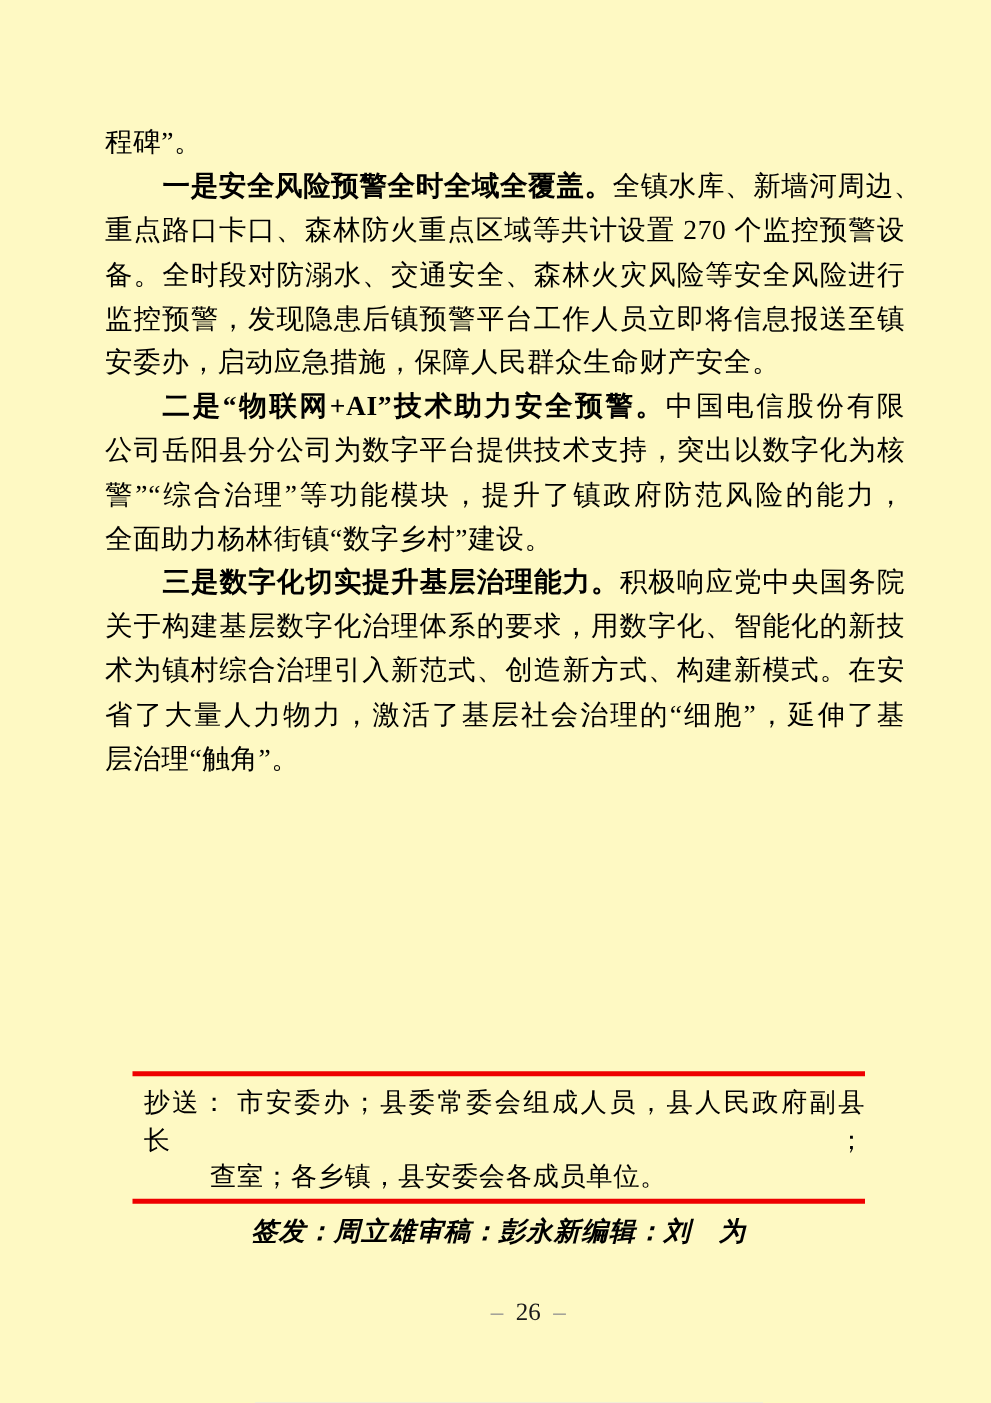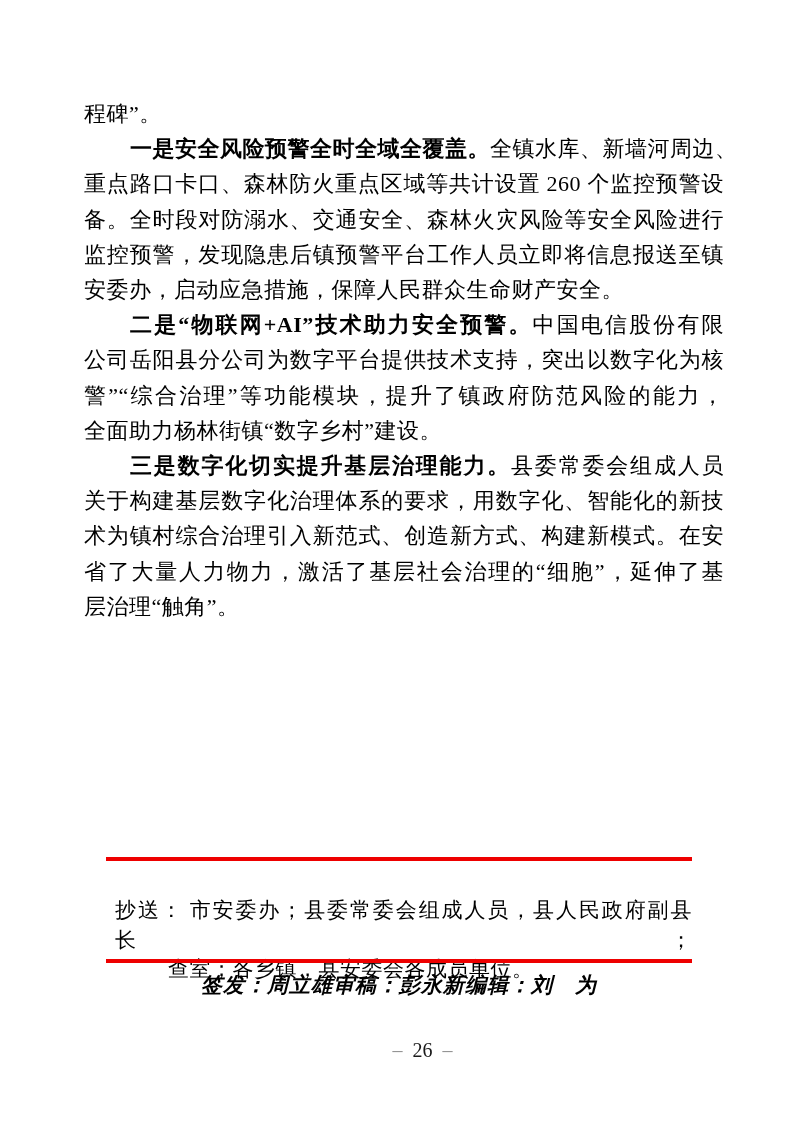--- a/index.html
+++ b/index.html
@@ -1,21 +1,21 @@
 <!DOCTYPE html>
 <html><head>
 <meta charset="utf-8">
 <style>
   html, body { margin: 0; padding: 0; background: #e8e8e8; }
   .page {
     position: relative;
     width: 793px;
     height: 1122px;
     margin: 0 auto;
-    background: #ffffff;
+    background: #fef9c3;
     font-family: "Liberation Serif", "DejaVu Serif", serif;
     color: #000000;
     overflow: hidden;
   }
   
   .body-text {
     position: absolute;
     left: 84px;
     top: 96px;
     width: 640px;
@@ -45,21 +45,21 @@
   .cc-block {
     position: absolute;
     left: 106px;
     top: 868px;
     width: 586px;
     font-size: 21px;
     line-height: 29.6px;
     letter-spacing: 0.5px;
   }
   .cc-line { text-align: justify; text-align-last: justify; }
-  .cc-line.first { padding-left: 9px; margin-top: 28px; }
+  .cc-line.first { padding-left: 9px; }
   .cc-line.rest { padding-left: 62px; }
   .cc-line.last { text-align-last: left; }
   .cc-label { margin-right: 6px; }
   .sign-row {
     position: absolute;
     left: 106px;
     top: 971px;
     width: 586px;
     display: flex;
     justify-content: center;
@@ -81,29 +81,29 @@
   .page-number .dash { color: #8f8f8f; padding: 0 10px; }
 </style>
 </head>
 <body>
 
 <div class="page">
 
   <div class="body-text">
       <div class="line last"><span class="seg">程碑”。</span></div>
       <div class="line indent"><span class="seg bold">一是安全风险预警全时全域全覆盖。</span><span class="seg">全镇水库、新墙河周边、</span></div>
-      <div class="line"><span class="seg">重点路口卡口、森林防火重点区域等共计设置 260 个监控预警设</span></div>
+      <div class="line"><span class="seg">重点路口卡口、森林防火重点区域等共计设置 270 个监控预警设</span></div>
       <div class="line"><span class="seg">备。全时段对防溺水、交通安全、森林火灾风险等安全风险进行</span></div>
       <div class="line"><span class="seg">监控预警，发现隐患后镇预警平台工作人员立即将信息报送至镇</span></div>
       <div class="line last"><span class="seg">安委办，启动应急措施，保障人民群众生命财产安全。</span></div>
       <div class="line indent"><span class="seg bold">二是“物联网+AI”技术助力安全预警。</span><span class="seg">中国电信股份有限</span></div>
       <div class="line"><span class="seg">公司岳阳县分公司为数字平台提供技术支持，突出以数字化为核</span></div>
       <div class="line"><span class="seg">警”“综合治理”等功能模块，提升了镇政府防范风险的能力，</span></div>
       <div class="line last"><span class="seg">全面助力杨林街镇“数字乡村”建设。</span></div>
-      <div class="line indent"><span class="seg bold">三是数字化切实提升基层治理能力。</span><span class="seg">县委常委会组成人员</span></div>
+      <div class="line indent"><span class="seg bold">三是数字化切实提升基层治理能力。</span><span class="seg">积极响应党中央国务院</span></div>
       <div class="line"><span class="seg">关于构建基层数字化治理体系的要求，用数字化、智能化的新技</span></div>
       <div class="line"><span class="seg">术为镇村综合治理引入新范式、创造新方式、构建新模式。在安</span></div>
       <div class="line"><span class="seg">省了大量人力物力，激活了基层社会治理的“细胞”，延伸了基</span></div>
       <div class="line last"><span class="seg">层治理“触角”。</span></div>
     </div>
 
   <div class="rule top" style="background: rgb(238, 0, 0);"></div>
 
   <div class="cc-block">
     <div class="cc-line first">

